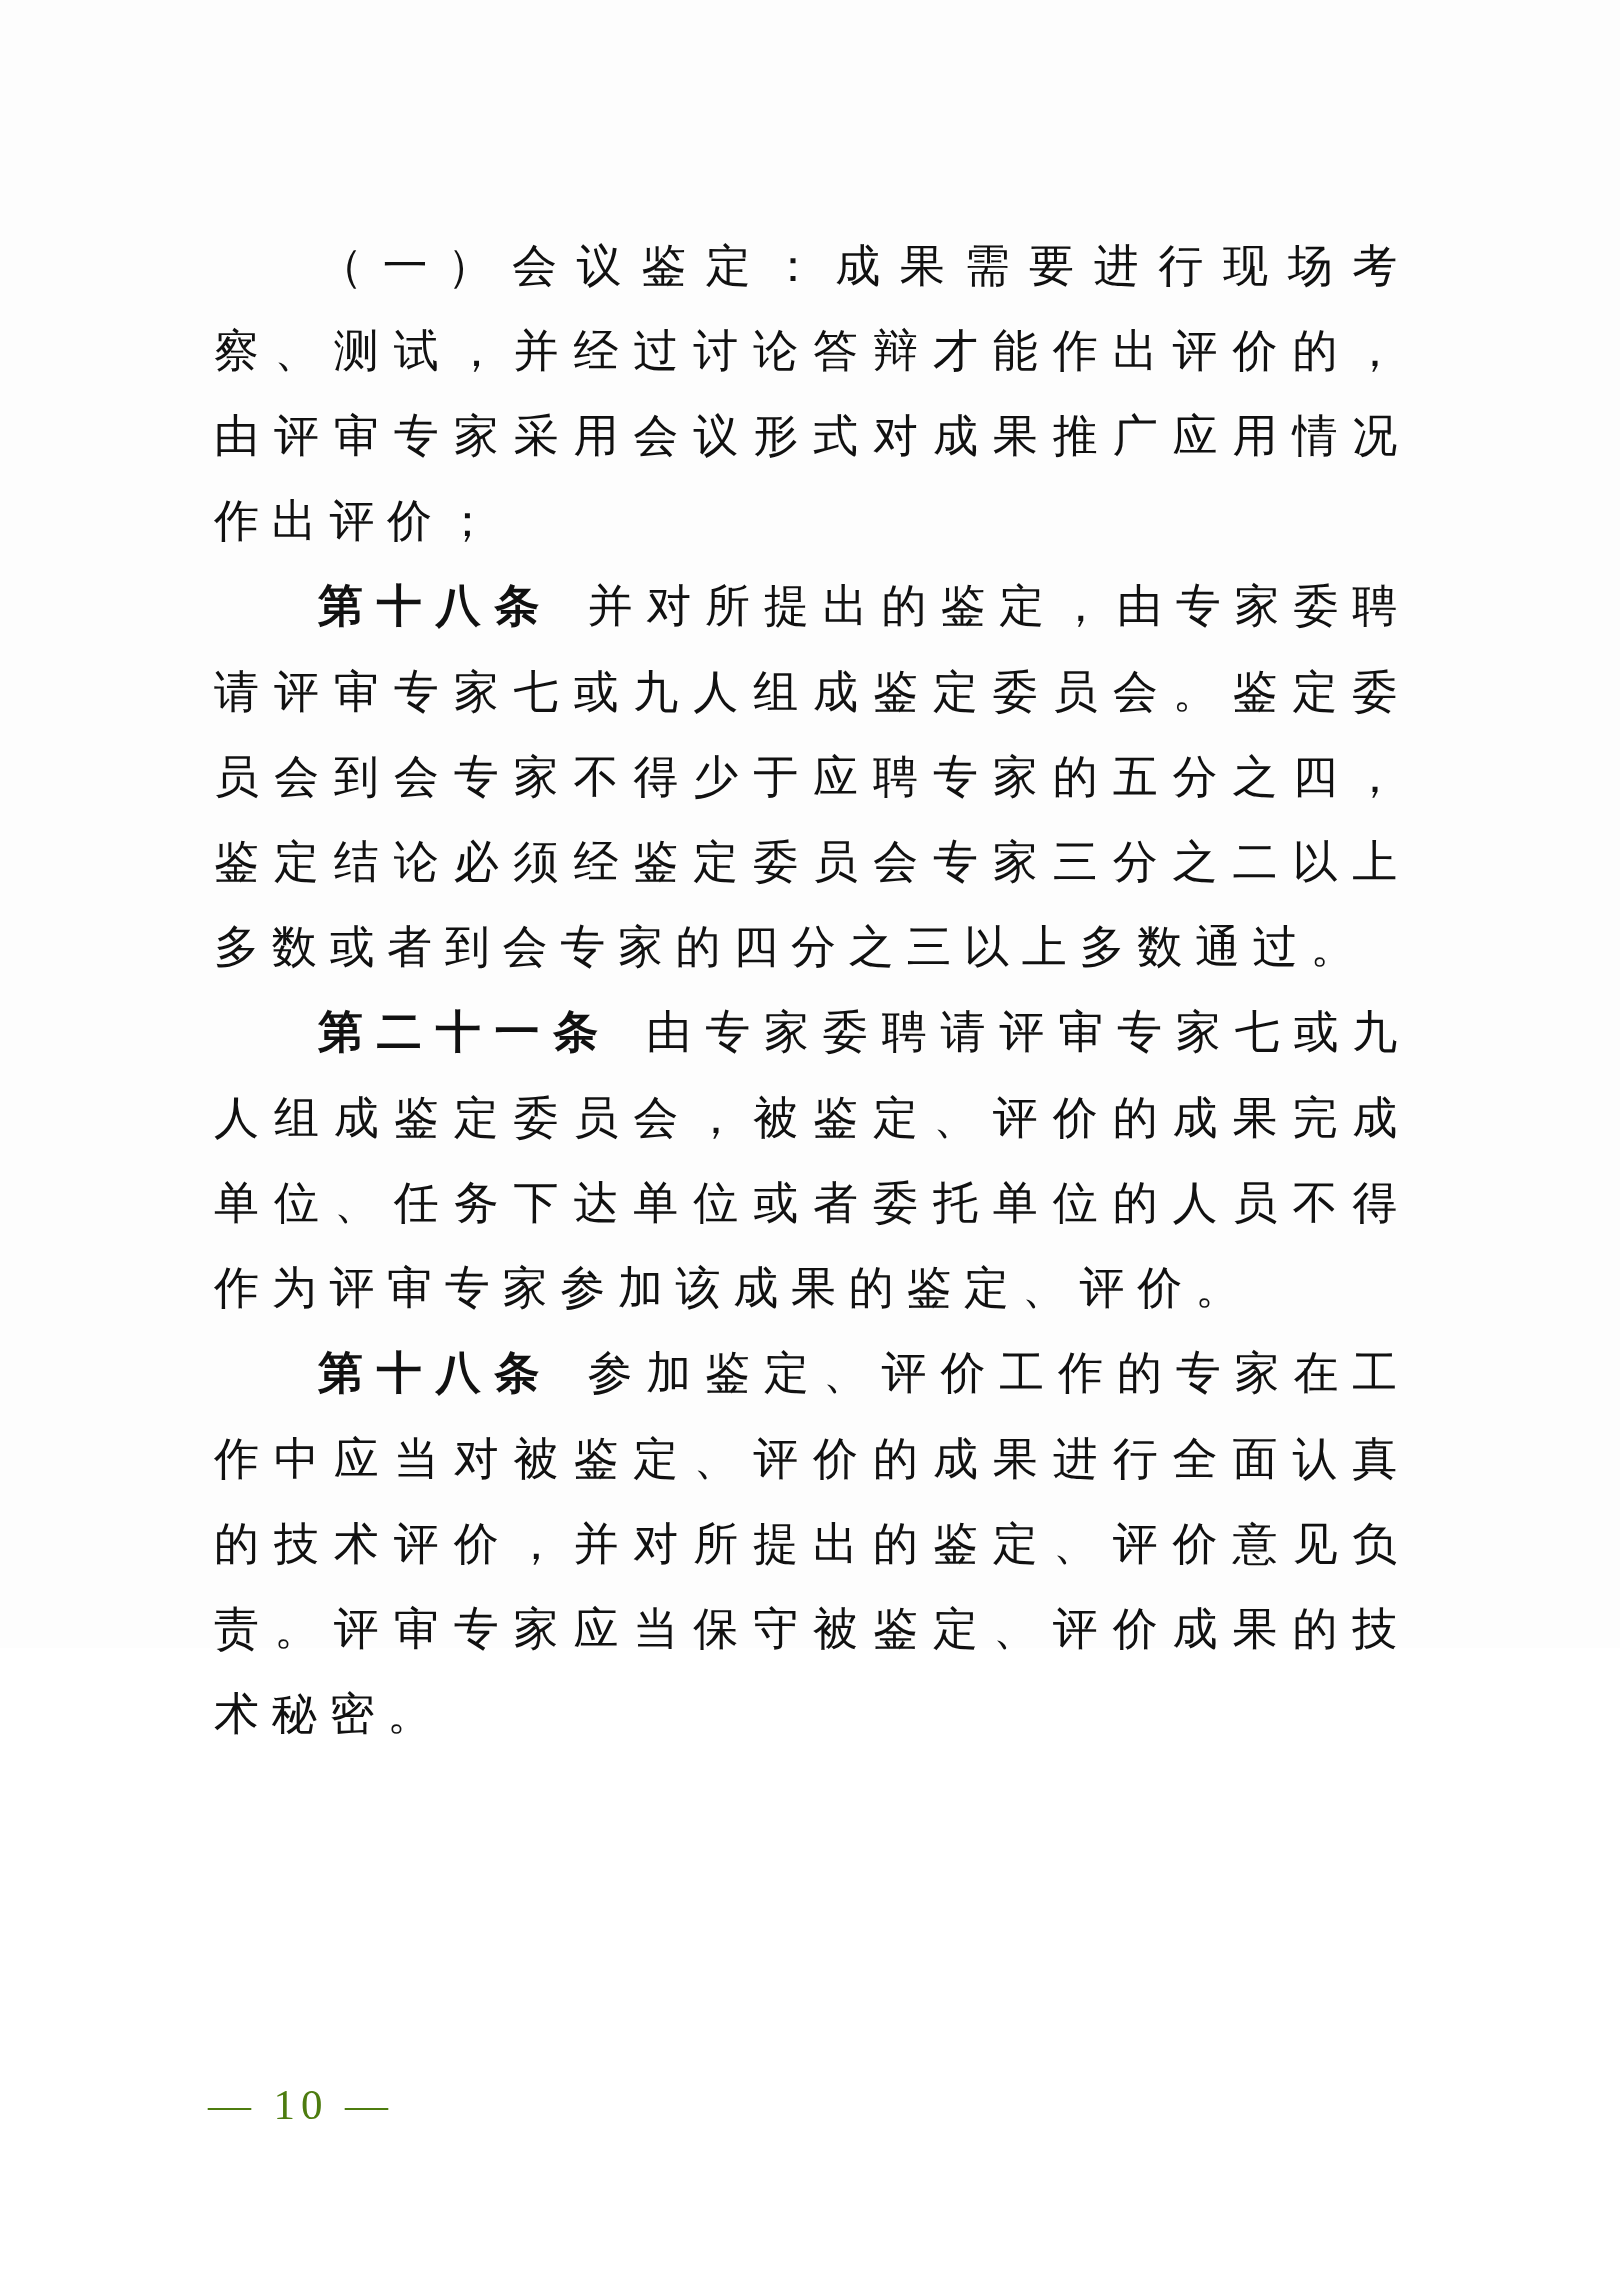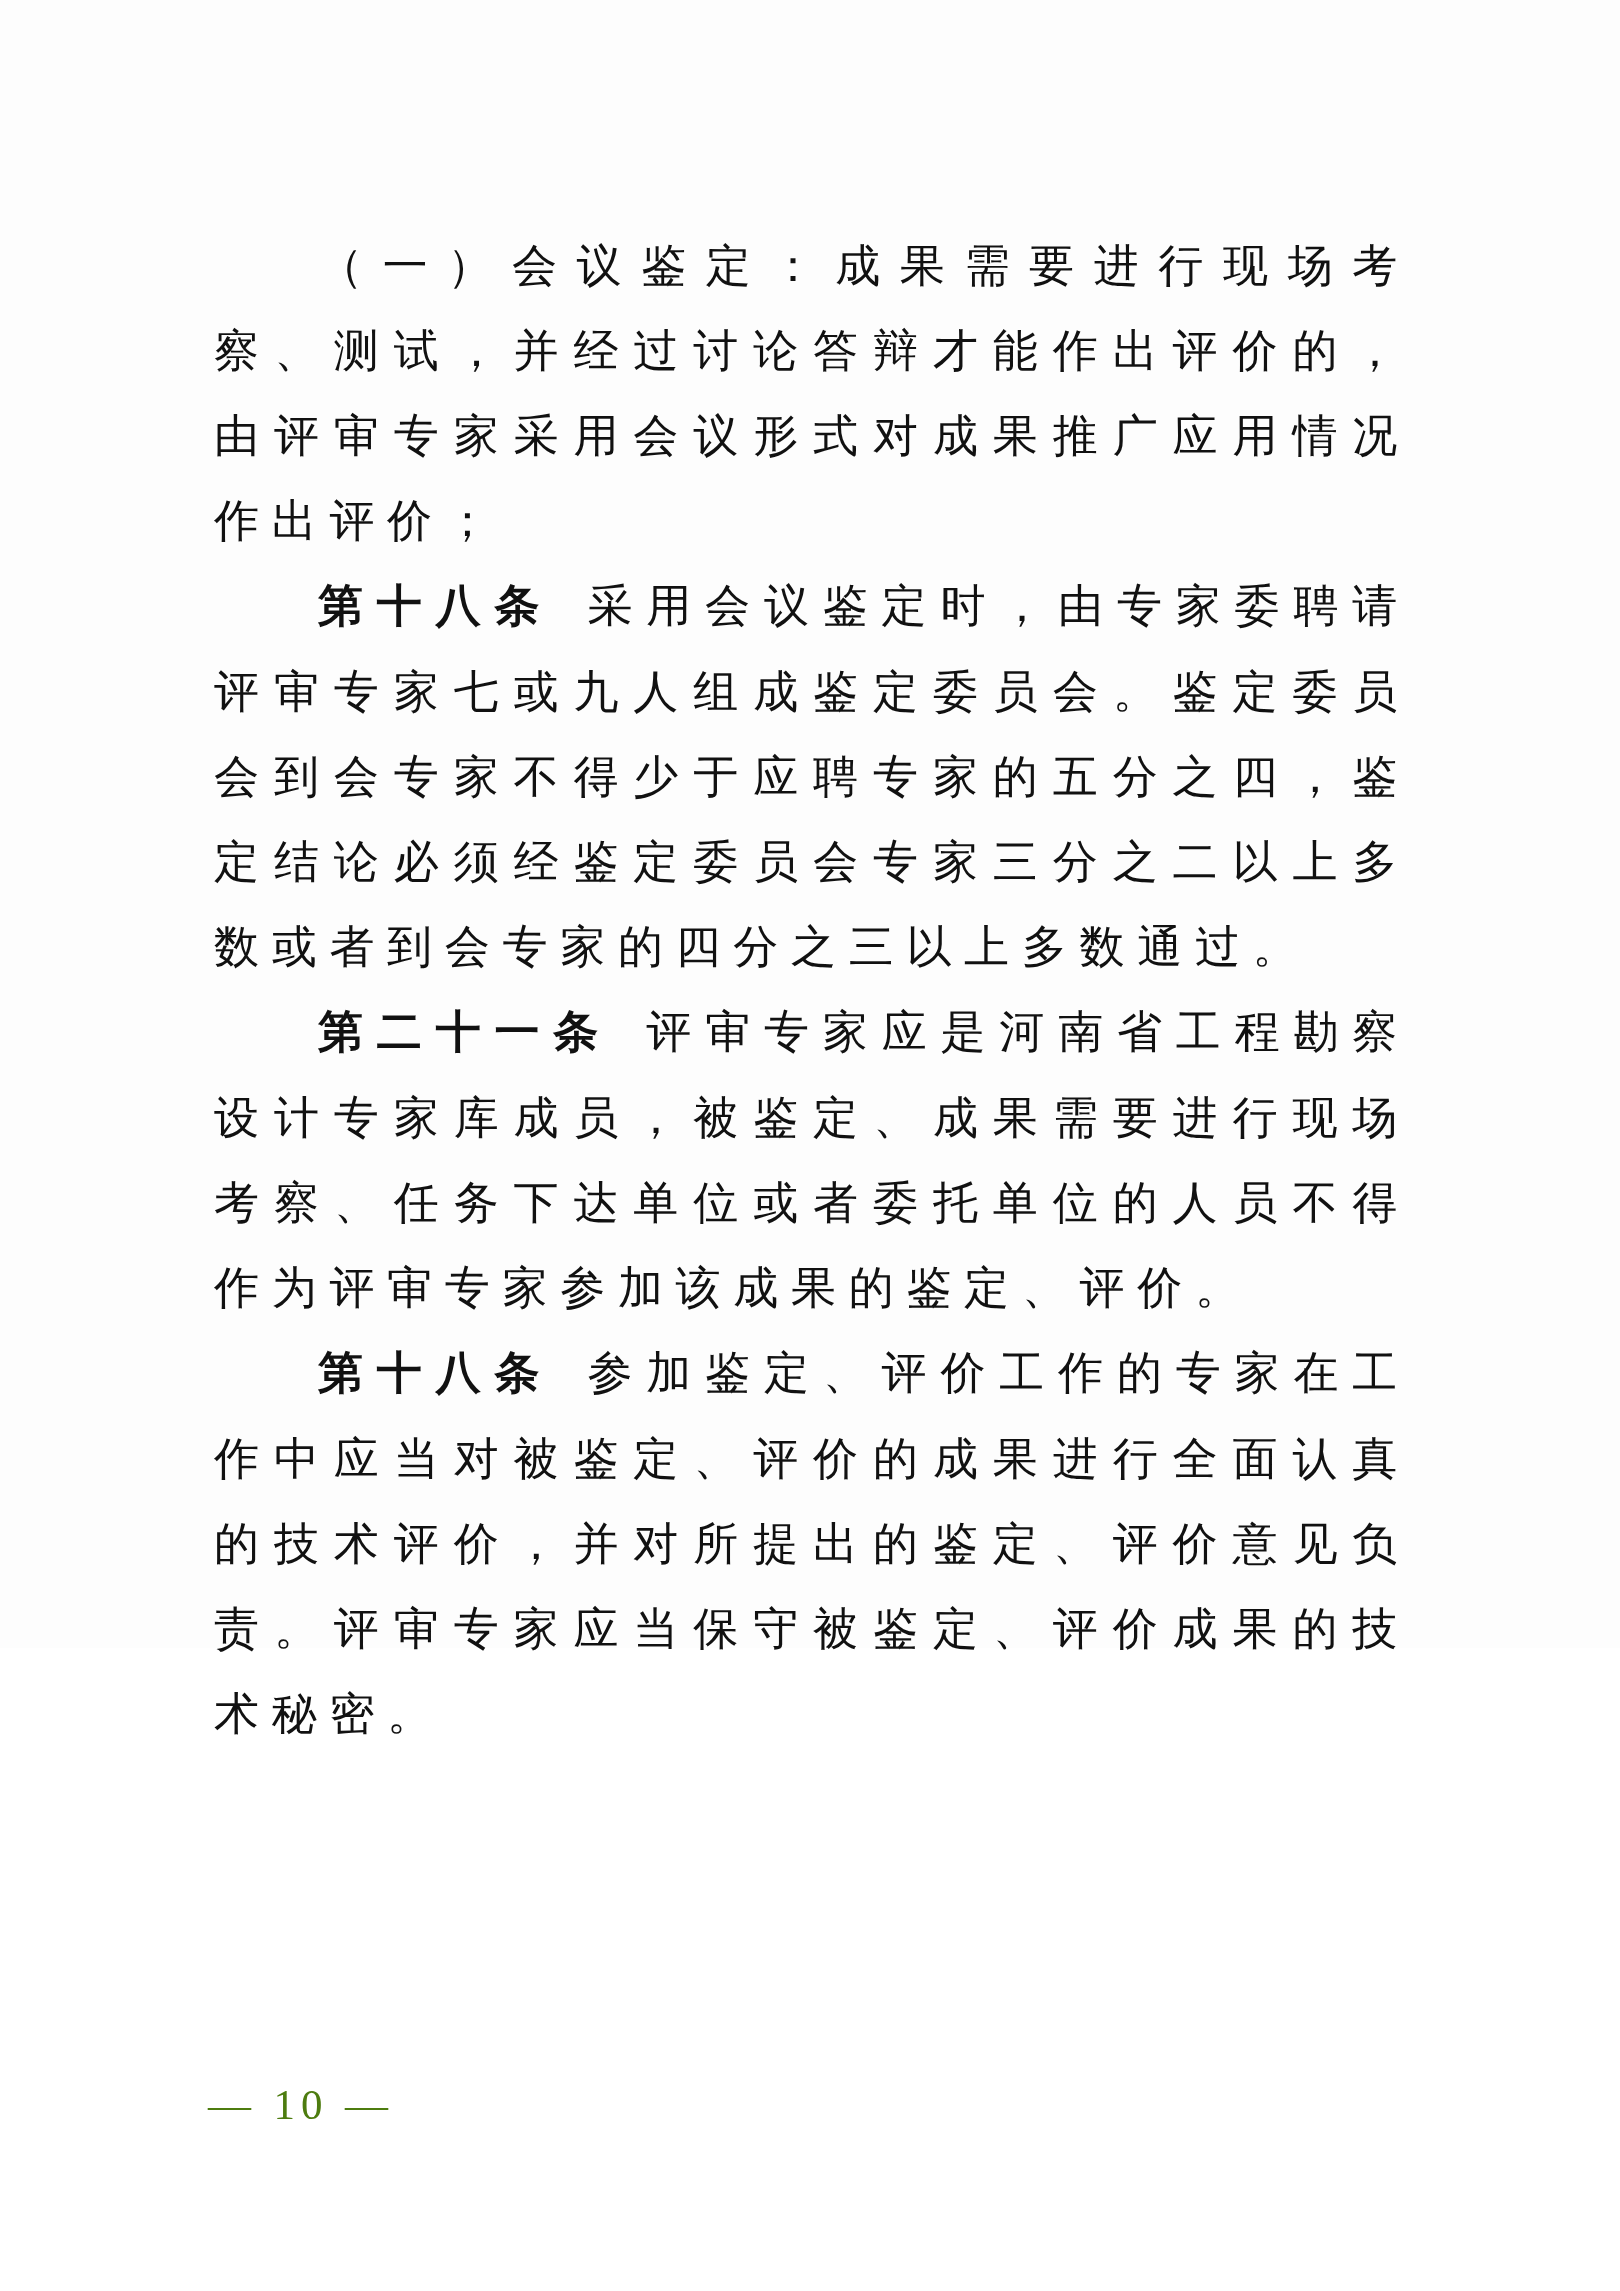--- a/index.html
+++ b/index.html
@@ -33,24 +33,24 @@
 </style>
 </head>
 <body>
 
 <div class="page">
   <div class="body-text">
     <p class="para">
       <span>（一）会议鉴定：成果需要进行现场考察、测试，并经过讨论答辩才能作出评价的，由评审专家采用会议形式对成果推广应用情况作出评价；</span>
     </p>
     <p class="para">
-      <span class="article-no">第十八条</span><span class="gap"></span><span>采用会议鉴定时，由专家委聘请评审专家七或九人组成鉴定委员会。鉴定委员会到会专家不得少于应聘专家的五分之四，鉴定结论必须经鉴定委员会专家三分之二以上多数或者到会专家的四分之三以上多数通过。</span>
+      <span class="article-no">第十八条</span><span class="gap"></span><span>并对所提出的鉴定，由专家委聘请评审专家七或九人组成鉴定委员会。鉴定委员会到会专家不得少于应聘专家的五分之四，鉴定结论必须经鉴定委员会专家三分之二以上多数或者到会专家的四分之三以上多数通过。</span>
     </p>
     <p class="para">
-      <span class="article-no">第二十一条</span><span class="gap"></span><span>评审专家应是河南省工程勘察设计专家库成员，被鉴定、成果需要进行现场考察、任务下达单位或者委托单位的人员不得作为评审专家参加该成果的鉴定、评价。</span>
+      <span class="article-no">第二十一条</span><span class="gap"></span><span>由专家委聘请评审专家七或九人组成鉴定委员会，被鉴定、评价的成果完成单位、任务下达单位或者委托单位的人员不得作为评审专家参加该成果的鉴定、评价。</span>
     </p>
     <p class="para">
       <span class="article-no">第十八条</span><span class="gap"></span><span>参加鉴定、评价工作的专家在工作中应当对被鉴定、评价的成果进行全面认真的技术评价，并对所提出的鉴定、评价意见负责。评审专家应当保守被鉴定、评价成果的技术秘密。</span>
     </p>
 
   </div>
   <div class="page-number">— 10 —</div>
 </div>
 
 

